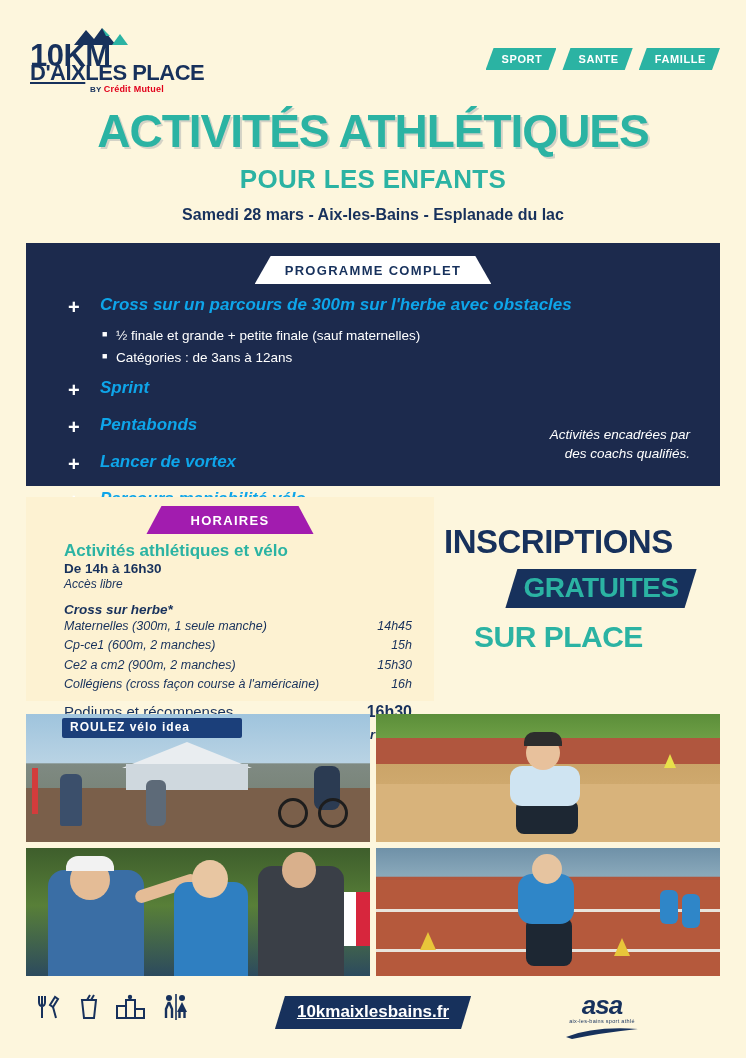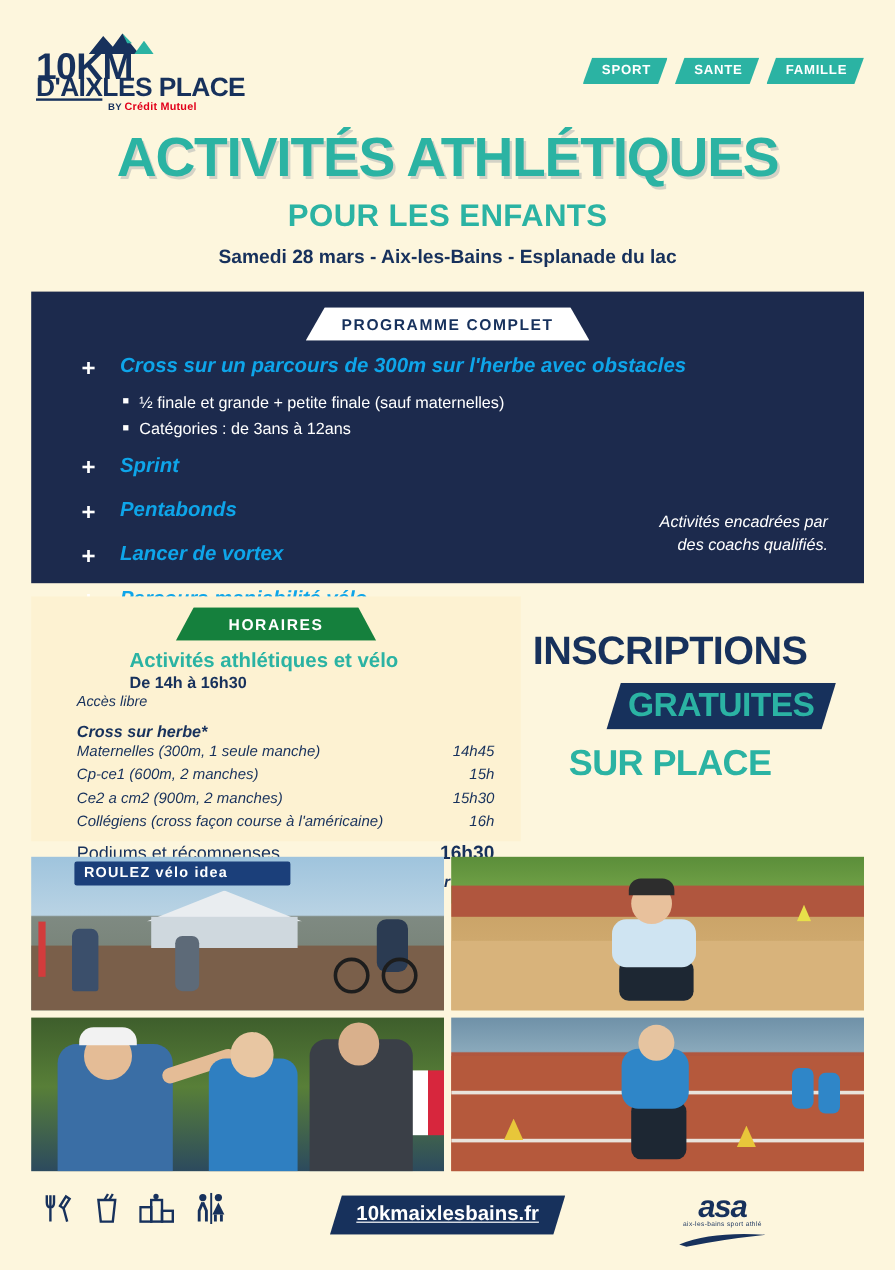--- a/index.html
+++ b/index.html
@@ -127,35 +127,35 @@
   
   .hor-panel {
     position: absolute; left: 26px; top: 497px;
     width: 408px; height: 204px;
     background: #fdf2d2;
   }
   .hor-ribbon-wrap {
     position: absolute; left: 0; top: 9px; width: 408px; text-align: center;
   }
   .hor-ribbon {
-    background: #15803d; color: #ffffff;
+    background: #a21caf; color: #ffffff;
     font-weight: bold; font-size: 13px; letter-spacing: 1.3px;
     padding: 7px 44px 6px 44px;
     display: inline-block;
     clip-path: polygon(15px 0, calc(100% - 15px) 0, 100% 100%, 0% 100%);
   }
   .hor-body { position: absolute; left: 38px; top: 44px; width: 348px; }
   .hor-main-row {
     display: flex; justify-content: space-between; align-items: baseline; flex-direction: column;
   }
   .hor-main-title {
     color: #2bb3a3; font-weight: bold; font-size: 17px;
   }
   .hor-main-time {
-    color: #17315c; font-weight: bold; font-size: 13.5px; margin-left: 44px;
+    color: #17315c; font-weight: bold; font-size: 13.5px;
   }
   .hor-free {
     color: #17315c; font-size: 12px; font-style: italic; margin-top: 1px;
   }
   .hor-cross-title {
     color: #17315c; font-weight: bold; font-style: italic;
     font-size: 13.5px; margin-top: 11px;
   }
   .hor-line {
     display: flex; justify-content: space-between;

